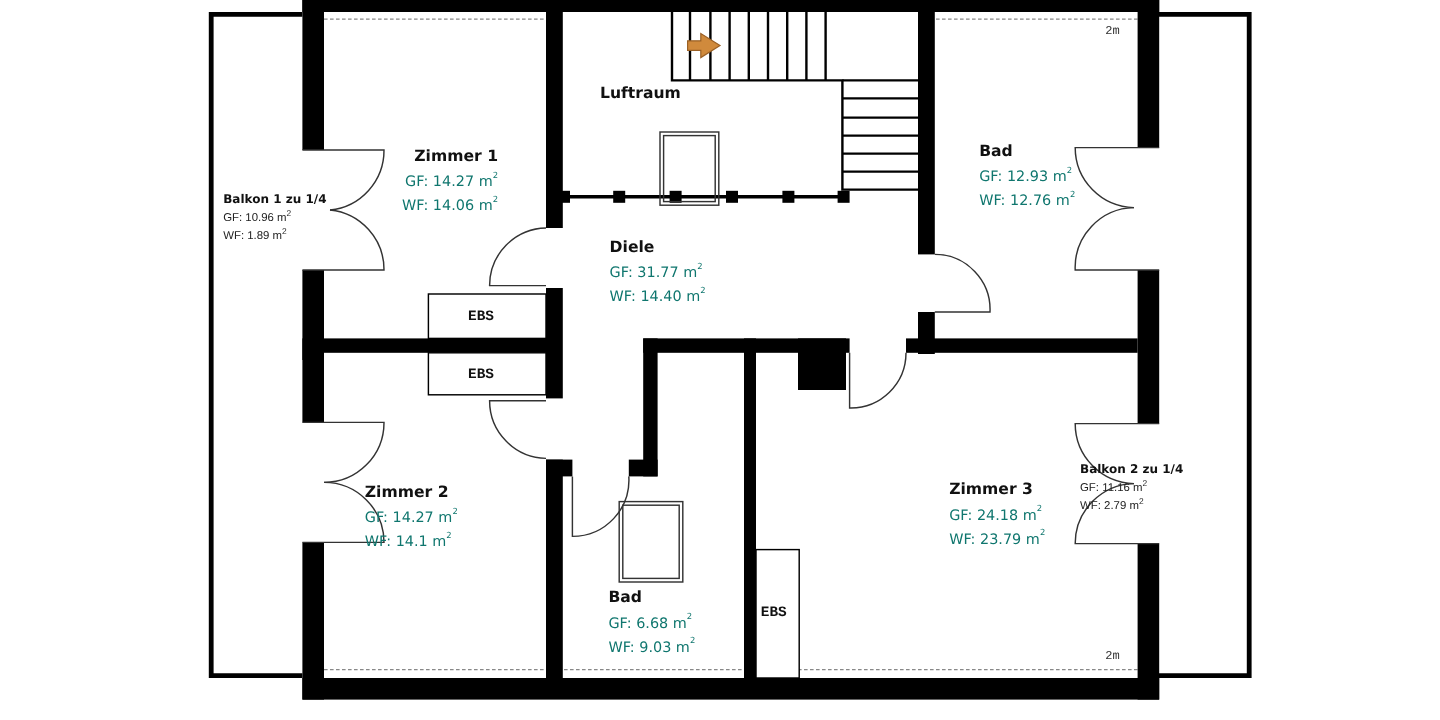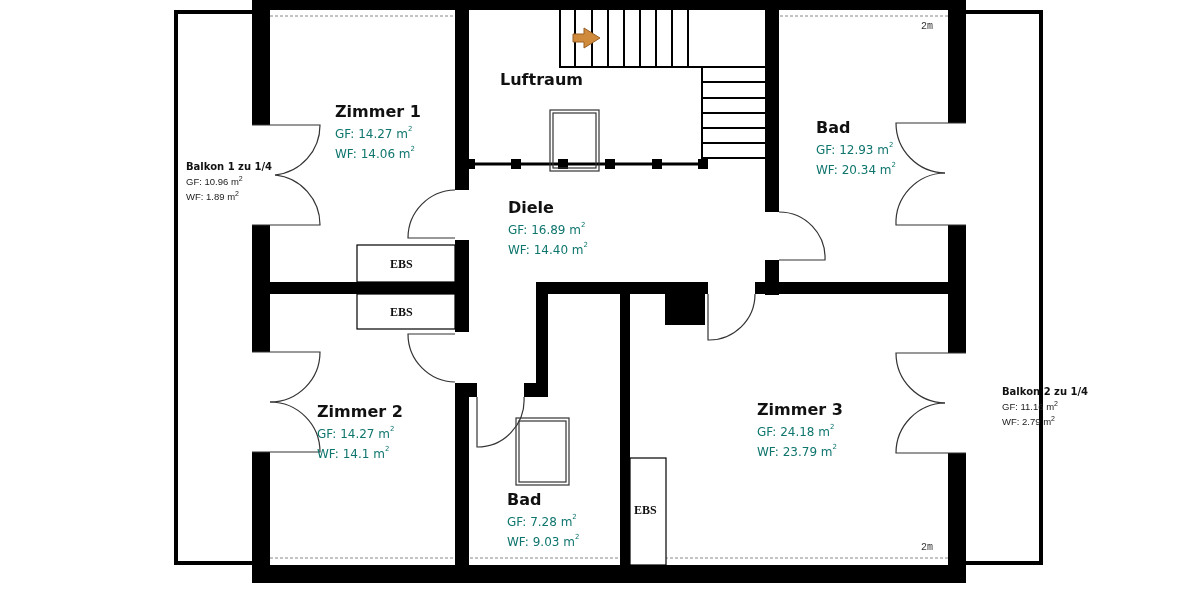--- a/index.html
+++ b/index.html
@@ -1,23 +1,23 @@
 <!DOCTYPE html>
 <html><head>
 <meta charset="utf-8">
 <style>
   html, body { margin: 0; padding: 0; background: #ffffff; }
   body { width: 1200px; height: 600px; position: relative; overflow: hidden; font-family: "DejaVu Sans", sans-serif; }
   #plan { position: absolute; left: 0; top: 0; }
   .label { position: absolute; color: #111; line-height: 1; white-space: nowrap; }
-  .room-name { font-family: "DejaVu Sans", sans-serif; font-weight: bold; font-size: 16px; color: #111; }
+  .room-name { font-family: "DejaVu Sans", sans-serif; font-weight: bold; font-size: 13px; color: #111; }
   .room-val { font-family: "DejaVu Sans", sans-serif; font-size: 12px; color: #0f766e; margin-top: 8px; }
   .bal-name { font-family: "DejaVu Sans", sans-serif; font-weight: bold; font-size: 10px; color: #111; }
   .bal-val { font-family: Liberation Sans, sans-serif; font-size: 9.5px; color: #222; margin-top: 5px; }
-  .ebs { position: absolute; font-family: Liberation Serif, serif; font-weight: bold; font-size: 12px; color: #111; }
+  .ebs { position: absolute; font-family: Liberation Mono, monospace; font-weight: bold; font-size: 12px; color: #111; }
   .dim { position: absolute; font-family: Liberation Mono, monospace; font-size: 10px; color: #333; }
   sup { font-size: 7px; vertical-align: top; position: relative; top: -2px; }
 </style>
 </head>
 <body>
 
 <svg id="plan" width="1200" height="600" viewBox="0 0 1200 600" xmlns="http://www.w3.org/2000/svg">
 
   <g fill="none" stroke="#000" stroke-width="4">
     <polyline points="252,12 176,12 176,563 252,563"></polyline>
@@ -139,63 +139,63 @@
 
     <path d="M966,353 L896,353 A50,50 0 0 0 945,403"></path>
     <path d="M966,453 L896,453 A50,50 0 0 1 945,403"></path>
   </g>
 </svg>
 
 <div class="label" style="left:500px; top:72px;">
   <div class="room-name">Luftraum</div>
 </div>
 
-<div class="label" style="left:335px; top:104px;">
+<div class="label" style="left:335px; top:124px;text-align:right;">
   <div class="room-name">Zimmer 1</div>
   <div class="room-val"><span>GF: 14.27 m</span><sup>2</sup></div>
   <div class="room-val"><span>WF: 14.06 m</span><sup>2</sup></div>
 </div>
 
 <div class="label" style="left:186px; top:162px;">
   <div class="bal-name">Balkon 1 zu 1/4</div>
   <div class="bal-val"><span>GF: 10.96 m</span><sup>2</sup></div>
   <div class="bal-val"><span>WF: 1.89 m</span><sup>2</sup></div>
 </div>
 
 <div class="label" style="left:508px; top:200px;">
   <div class="room-name">Diele</div>
-  <div class="room-val"><span>GF: 16.89 m</span><sup>2</sup></div>
+  <div class="room-val"><span>GF: 31.77 m</span><sup>2</sup></div>
   <div class="room-val"><span>WF: 14.40 m</span><sup>2</sup></div>
 </div>
 
 <div class="label" style="left:816px; top:120px;">
   <div class="room-name">Bad</div>
   <div class="room-val"><span>GF: 12.93 m</span><sup>2</sup></div>
-  <div class="room-val"><span>WF: 20.34 m</span><sup>2</sup></div>
-</div>
-
-<div class="label" style="left:317px; top:404px;">
+  <div class="room-val"><span>WF: 12.76 m</span><sup>2</sup></div>
+</div>
+
+<div class="label" style="left:304px; top:404px;">
   <div class="room-name">Zimmer 2</div>
   <div class="room-val"><span>GF: 14.27 m</span><sup>2</sup></div>
   <div class="room-val"><span>WF: 14.1 m</span><sup>2</sup></div>
 </div>
 
 <div class="label" style="left:507px; top:492px;">
   <div class="room-name">Bad</div>
-  <div class="room-val"><span>GF: 7.28 m</span><sup>2</sup></div>
+  <div class="room-val"><span>GF: 6.68 m</span><sup>2</sup></div>
   <div class="room-val"><span>WF: 9.03 m</span><sup>2</sup></div>
 </div>
 
-<div class="label" style="left:757px; top:402px;">
+<div class="label" style="left:791px; top:402px;">
   <div class="room-name">Zimmer 3</div>
   <div class="room-val"><span>GF: 24.18 m</span><sup>2</sup></div>
   <div class="room-val"><span>WF: 23.79 m</span><sup>2</sup></div>
 </div>
 
-<div class="label" style="left:1002px; top:387px;">
+<div class="label" style="left:900px; top:387px;">
   <div class="bal-name">Balkon 2 zu 1/4</div>
   <div class="bal-val"><span>GF: 11.16 m</span><sup>2</sup></div>
   <div class="bal-val"><span>WF: 2.79 m</span><sup>2</sup></div>
 </div>
 
 <div class="ebs" style="left:390px; top:257px;">EBS</div>
 <div class="ebs" style="left:390px; top:305px;">EBS</div>
 <div class="ebs" style="left:634px; top:503px;">EBS</div>
 
 <div class="dim" style="left:921px; top:21px;">2m</div>

